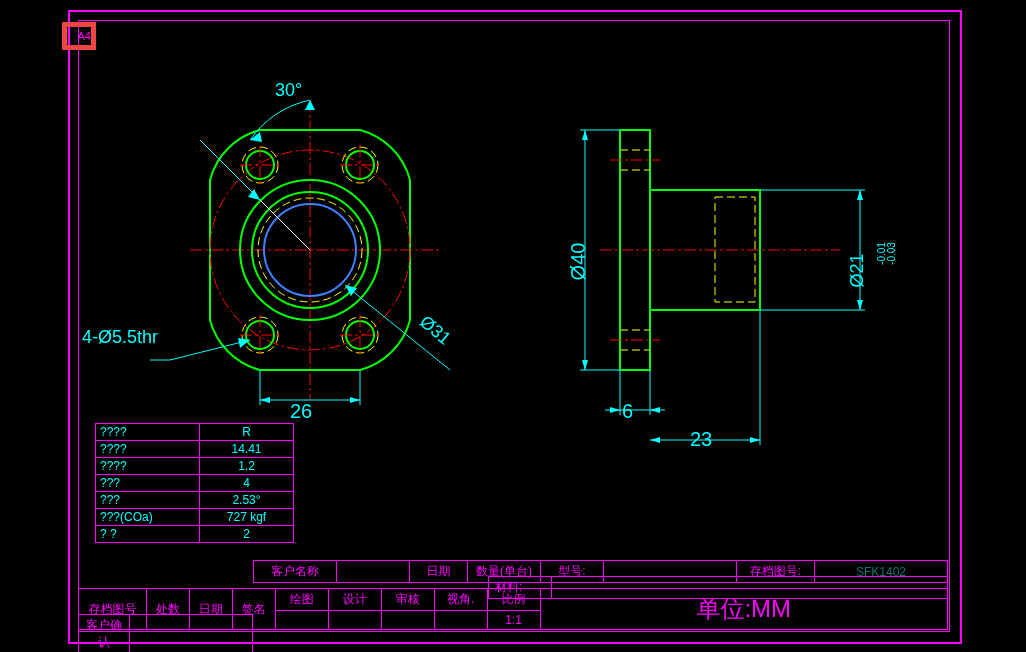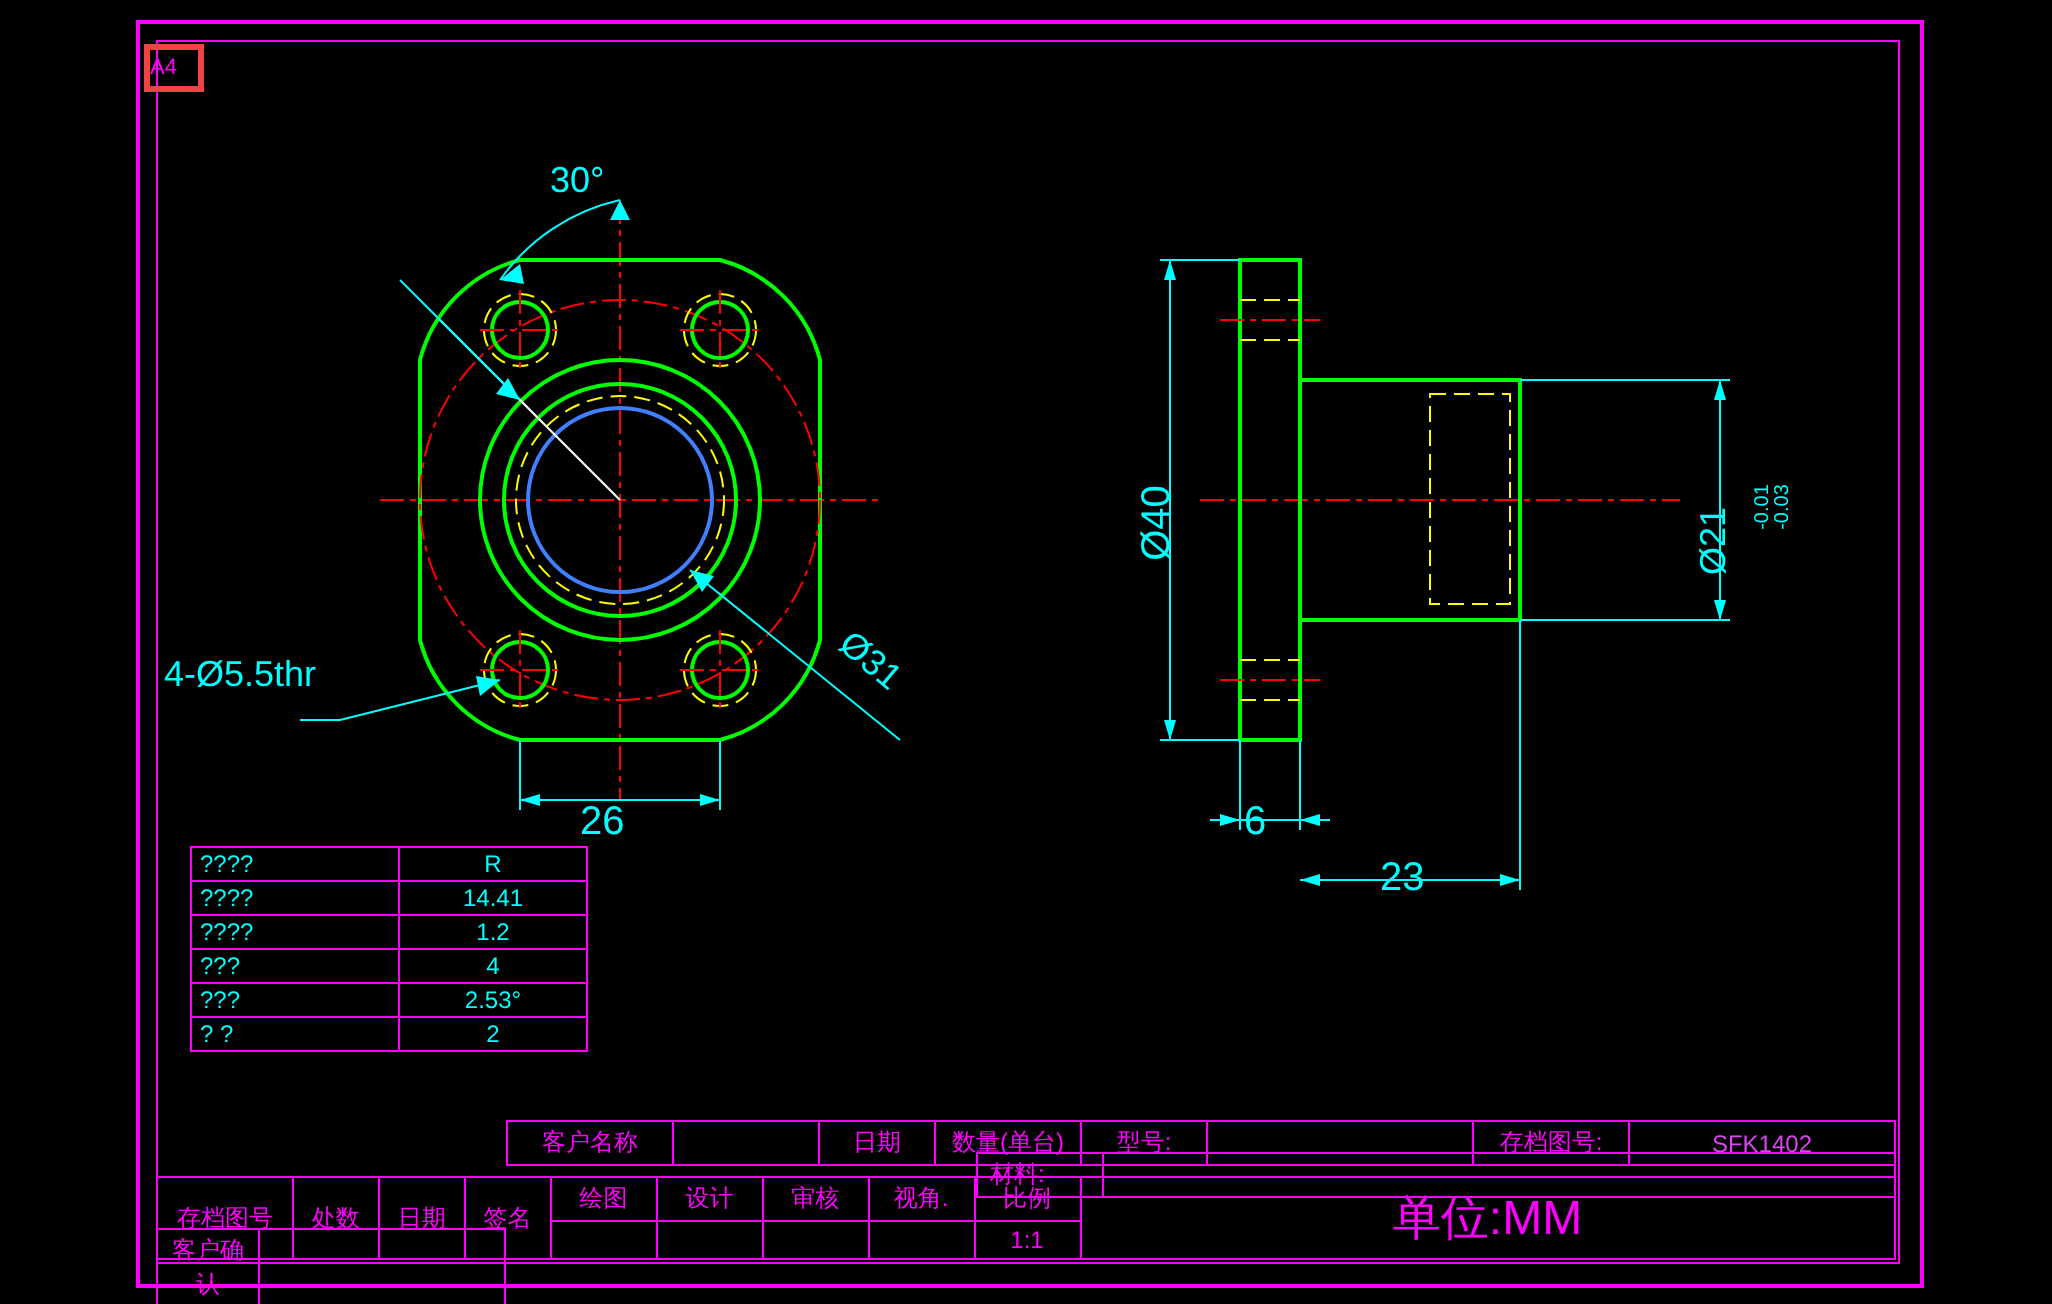--- a/index.html
+++ b/index.html
@@ -1,19 +1,19 @@
 <!DOCTYPE html>
 <html><head>
 <meta charset="utf-8">
 <style>
   body { margin:0; background:#000; font-family:Arial,sans-serif; }
   .canvas { position:relative; width:1026px; height:652px; background:#000; }
   .outer-frame { position:absolute; left:68px; top:10px; width:890px; height:630px; border:2px solid #ff00ff; }
   .inner-frame { position:absolute; left:78px; top:20px; width:870px; height:610px; border:1px solid #ff00ff; }
-  .a4-box { position:absolute; left:72px; top:22px; width:24px; height:18px; border:3px solid #ef4444; color:#ff00ff; font-size:11px; text-align:left; line-height:18px; }
+  .a4-box { position:absolute; left:62px; top:22px; width:24px; height:18px; border:5px solid #ef4444; color:#ff00ff; font-size:11px; text-align:right; line-height:18px; }
   svg { position:absolute; }
   .green-line { stroke:#00ff00; stroke-width:2; fill:none; }
   .dash-yellow { stroke:#ffff00; stroke-width:1; fill:none; stroke-dasharray:8 4; }
   .center-red { stroke:#ff0000; stroke-width:1; fill:none; stroke-dasharray:12 3 3 3; }
   .dim-line { stroke:#00ffff; stroke-width:1; fill:none; }
   .dim-arrow { fill:#00ffff; }
   .white-line { stroke:#ffffff; stroke-width:1; fill:none; }
   .cyan-text { color:#00ffff; font-size:13px; position:absolute; }
   .tb { position:absolute; border-collapse:collapse; }
   .tb td { border:1px solid #ff00ff; color:#00ffff; font-size:12px; padding:1px 4px; height:14px; }
@@ -152,20 +152,24 @@
         </tr>
     <tr>
           <td>???</td>
           <td style="text-align:center">4</td>
         </tr>
     <tr>
           <td>???</td>
           <td style="text-align:center">2.53°</td>
         </tr>
     <tr>
+          <td>???(COa)</td>
+          <td style="text-align:center">727 kgf</td>
+        </tr>
+    <tr>
           <td>?  ?</td>
           <td style="text-align:center">2</td>
         </tr>
   </tbody>
     </table>
 
   <table class="title-block" style="left:78px; top:588px; width:870px;">
     <tbody>
         <tr>
       <td rowspan="2" style="width:55px">存档图号</td>
@@ -192,21 +196,21 @@
   <table class="title-block" style="left:253px; top:560px; width:695px;">
     <tbody>
         <tr>
       <td style="width:70px">客户名称</td>
       <td style="width:60px"></td>
       <td style="width:45px">日期</td>
       <td style="width:60px">数量(单台)</td>
       <td style="width:50px">型号:</td>
       <td style="width:120px"></td>
       <td style="width:65px">存档图号:</td>
-      <td style="width:120px;color:#d946ef">SFK1402</td>
+      <td style="width:120px;color:#0f766e">SFK1402</td>
     </tr>
   </tbody>
     </table>
   <table class="title-block" style="left:488px; top:576px; width:460px;">
     <tbody>
         <tr>
           <td style="width:50px;text-align:left">材料:</td>
           <td></td>
         </tr>
   </tbody>

